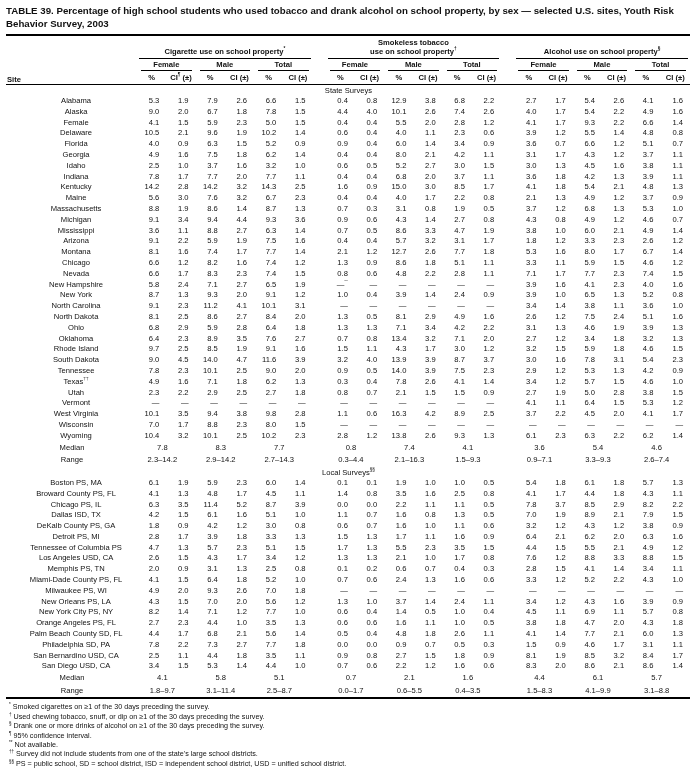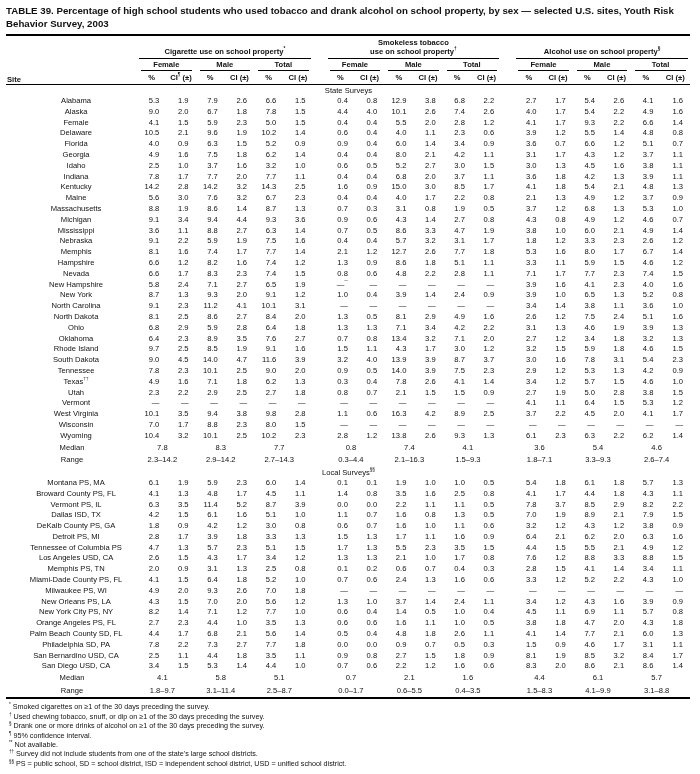--- a/index.html
+++ b/index.html
@@ -421,21 +421,21 @@
           <td class="num">1.9</td>
           <td></td>
           <td class="num">3.8</td>
           <td class="num">1.0</td>
           <td class="num">6.0</td>
           <td class="num">2.1</td>
           <td class="num">4.9</td>
           <td class="num">1.4</td>
         </tr>
         <tr class="data">
-          <td class="ind">Nebraska</td>
+          <td class="ind">Arizona</td>
           <td class="num">9.1</td>
           <td class="num">2.2</td>
           <td class="num">5.9</td>
           <td class="num">1.9</td>
           <td class="num">7.5</td>
           <td class="num">1.6</td>
           <td></td>
           <td class="num">0.4</td>
           <td class="num">0.4</td>
           <td class="num">5.7</td>
@@ -444,21 +444,21 @@
           <td class="num">1.7</td>
           <td></td>
           <td class="num">1.8</td>
           <td class="num">1.2</td>
           <td class="num">3.3</td>
           <td class="num">2.3</td>
           <td class="num">2.6</td>
           <td class="num">1.2</td>
         </tr>
         <tr class="data">
-          <td class="ind">Memphis</td>
+          <td class="ind">Montana</td>
           <td class="num">8.1</td>
           <td class="num">1.6</td>
           <td class="num">7.4</td>
           <td class="num">1.7</td>
           <td class="num">7.7</td>
           <td class="num">1.4</td>
           <td></td>
           <td class="num">2.1</td>
           <td class="num">1.2</td>
           <td class="num">12.7</td>
@@ -467,21 +467,21 @@
           <td class="num">1.8</td>
           <td></td>
           <td class="num">5.3</td>
           <td class="num">1.6</td>
           <td class="num">8.0</td>
           <td class="num">1.7</td>
           <td class="num">6.7</td>
           <td class="num">1.4</td>
         </tr>
         <tr class="data">
-          <td class="ind">Hampshire</td>
+          <td class="ind">Chicago</td>
           <td class="num">6.6</td>
           <td class="num">1.2</td>
           <td class="num">8.2</td>
           <td class="num">1.6</td>
           <td class="num">7.4</td>
           <td class="num">1.2</td>
           <td></td>
           <td class="num">1.3</td>
           <td class="num">0.9</td>
           <td class="num">8.6</td>
@@ -881,29 +881,29 @@
         <tr class="agg">
           <td class="flush">Range</td>
           <td class="med" colspan="2">2.3–14.2</td>
           <td class="med" colspan="2">2.9–14.2</td>
           <td class="med" colspan="2">2.7–14.3</td>
           <td></td>
           <td class="med" colspan="2">0.3–4.4</td>
           <td class="med" colspan="2">2.1–16.3</td>
           <td class="med" colspan="2">1.5–9.3</td>
           <td></td>
-          <td class="med" colspan="2">1.8–7.1</td>
+          <td class="med" colspan="2">0.9–7.1</td>
           <td class="med" colspan="2">3.3–9.3</td>
           <td class="med" colspan="2">2.6–7.4</td>
         </tr>
         <tr class="sec">
           <td class="flush" colspan="21">Local Surveys<sup>§§</sup></td>
         </tr>
         <tr class="data">
-          <td class="ind">Montana PS, MA</td>
+          <td class="ind">Boston PS, MA</td>
           <td class="num">6.1</td>
           <td class="num">1.9</td>
           <td class="num">5.9</td>
           <td class="num">2.3</td>
           <td class="num">6.0</td>
           <td class="num">1.4</td>
           <td></td>
           <td class="num">0.1</td>
           <td class="num">0.1</td>
           <td class="num">1.9</td>
@@ -935,21 +935,21 @@
           <td class="num">0.8</td>
           <td></td>
           <td class="num">4.1</td>
           <td class="num">1.7</td>
           <td class="num">4.4</td>
           <td class="num">1.8</td>
           <td class="num">4.3</td>
           <td class="num">1.1</td>
         </tr>
         <tr class="data">
-          <td class="ind">Vermont PS, IL</td>
+          <td class="ind">Chicago PS, IL</td>
           <td class="num">6.3</td>
           <td class="num">3.5</td>
           <td class="num">11.4</td>
           <td class="num">5.2</td>
           <td class="num">8.7</td>
           <td class="num">3.9</td>
           <td></td>
           <td class="num">0.0</td>
           <td class="num">0.0</td>
           <td class="num">2.2</td>

